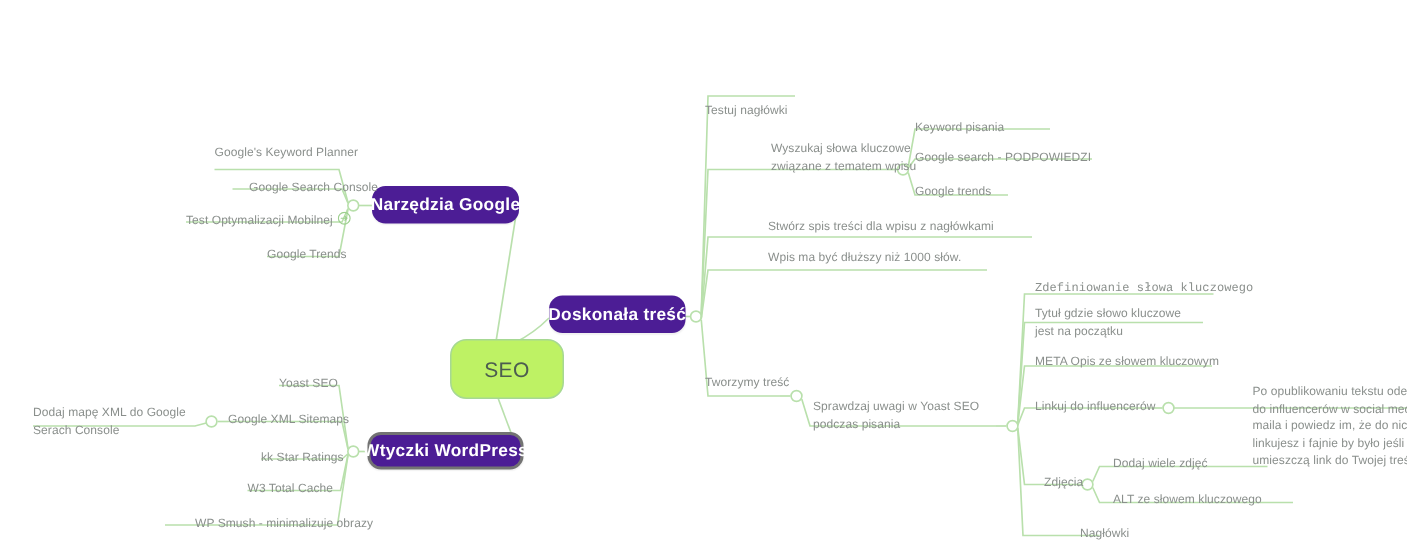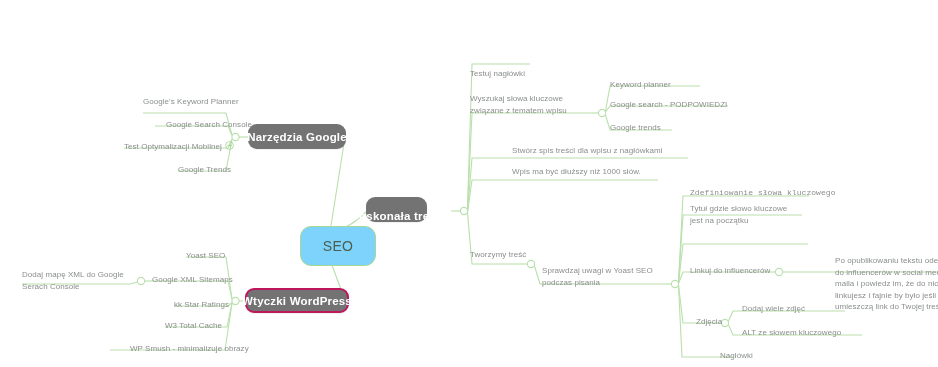--- a/index.html
+++ b/index.html
@@ -28,45 +28,45 @@
     height: 367px;
     pointer-events: none;
   }
   .node {
     position: absolute;
     box-sizing: border-box;
     white-space: nowrap;
   }
   
   .root-node {
-    background: #7dd3fc;
+    background: #bef264;
     border: 1px solid #a6d893;
     border-radius: 11px;
     color: #4c5d50;
     font-size: 14px;
     letter-spacing: .3px;
     display: flex;
     align-items: center;
     justify-content: center;
   }
   
   .main-node {
-    background: #737373;
+    background: #4c1d95;
     border-radius: 9px;
     color: #ffffff;
     font-size: 11.5px;
     font-weight: bold;
     letter-spacing: .2px;
     display: flex;
     align-items: center;
     justify-content: center;
     box-shadow: 0 1px 1px rgba(0,0,0,.06);
   }
   .main-node.accent-orange {
-    border: 2px solid #be185d;
+    border: 2px solid #737373;
   }
   
   .leaf {
     position: absolute;
     color: #8a8f8c;
     font-size: 8px;
     line-height: 1.45;
     letter-spacing: .05px;
   }
   .leaf.wrap {
@@ -159,21 +159,21 @@
   </svg>
 
   <div class="node root-node" style="left:300px; top:226px; width:76px; height:40px;">
     <span>SEO</span>
   </div>
 
   <div class="node main-node" style="left:248px; top:124px; width:98px; height:25px;">
     <span>Narzędzia Google</span>
   </div>
 
-  <div class="node main-node" style="left:366px; top:197px; width:61px; height:25px;align-items:flex-end;">
+  <div class="node main-node" style="left:366px; top:197px; width:91px; height:25px;">
     <span>Doskonała treść</span>
   </div>
 
   <div class="node main-node accent-orange" style="left:245px; top:288px; width:104px; height:25px;">
     <span>Wtyczki WordPress</span>
   </div>
 
   <div class="leaf" style="left:143px; top:96px; text-align:left;">
     <span class="leaf-inner">Google's Keyword Planner</span>
   </div>
@@ -214,26 +214,26 @@
   </div>
 
   <div class="leaf" style="left:110px; top:343px;padding-left:20px;">
     <span class="leaf-inner">WP Smush - minimalizuje obrazy</span>
   </div>
 
   <div class="leaf" style="left:470px; top:57px;margin-top:11px;">
     <span class="leaf-inner">Testuj nagłówki</span>
   </div>
 
-  <div class="leaf wrap" style="left:470px; top:93px; width:118px;">
+  <div class="leaf wrap" style="left:470px; top:93px; width:118px;padding-left:44px;">
     <span class="leaf-inner">Wyszukaj słowa kluczowe związane z tematem wpisu</span>
   </div>
 
   <div class="leaf" style="left:610px; top:79px;">
-    <span class="leaf-inner">Keyword planner</span>
+    <span class="leaf-inner">Keyword pisania</span>
   </div>
 
   <div class="leaf" style="left:610px; top:99px;">
     <span class="leaf-inner">Google search - PODPOWIEDZI</span>
   </div>
 
   <div class="leaf" style="left:610px; top:122px;">
     <span class="leaf-inner">Google trends</span>
   </div>
 
@@ -254,20 +254,23 @@
   </div>
 
   <div class="leaf" style="left:690px; top:187px;font-family:Liberation Mono, monospace;">
     <span class="leaf-inner">Zdefiniowanie słowa kluczowego</span>
   </div>
 
   <div class="leaf wrap" style="left:690px; top:203px; width:100px;">
     <span class="leaf-inner">Tytuł gdzie słowo kluczowe jest na początku</span>
   </div>
 
+  <div class="leaf" style="left:690px; top:235px;">
+    <span class="leaf-inner">META Opis ze słowem kluczowym</span>
+  </div>
 
   <div class="leaf" style="left:690px; top:265px;">
     <span class="leaf-inner">Linkuj do influencerów</span>
   </div>
 
   <div class="leaf wrap" style="left:790px; top:255px; width:140px;margin-left:45px;">
     <span class="leaf-inner">Po opublikowaniu tekstu odezwij się do influencerów w social media, na maila i powiedz im, że do nich linkujesz i fajnie by było jeśli umieszczą link do Twojej treści</span>
   </div>
 
   <div class="leaf" style="left:696px; top:316px;">

